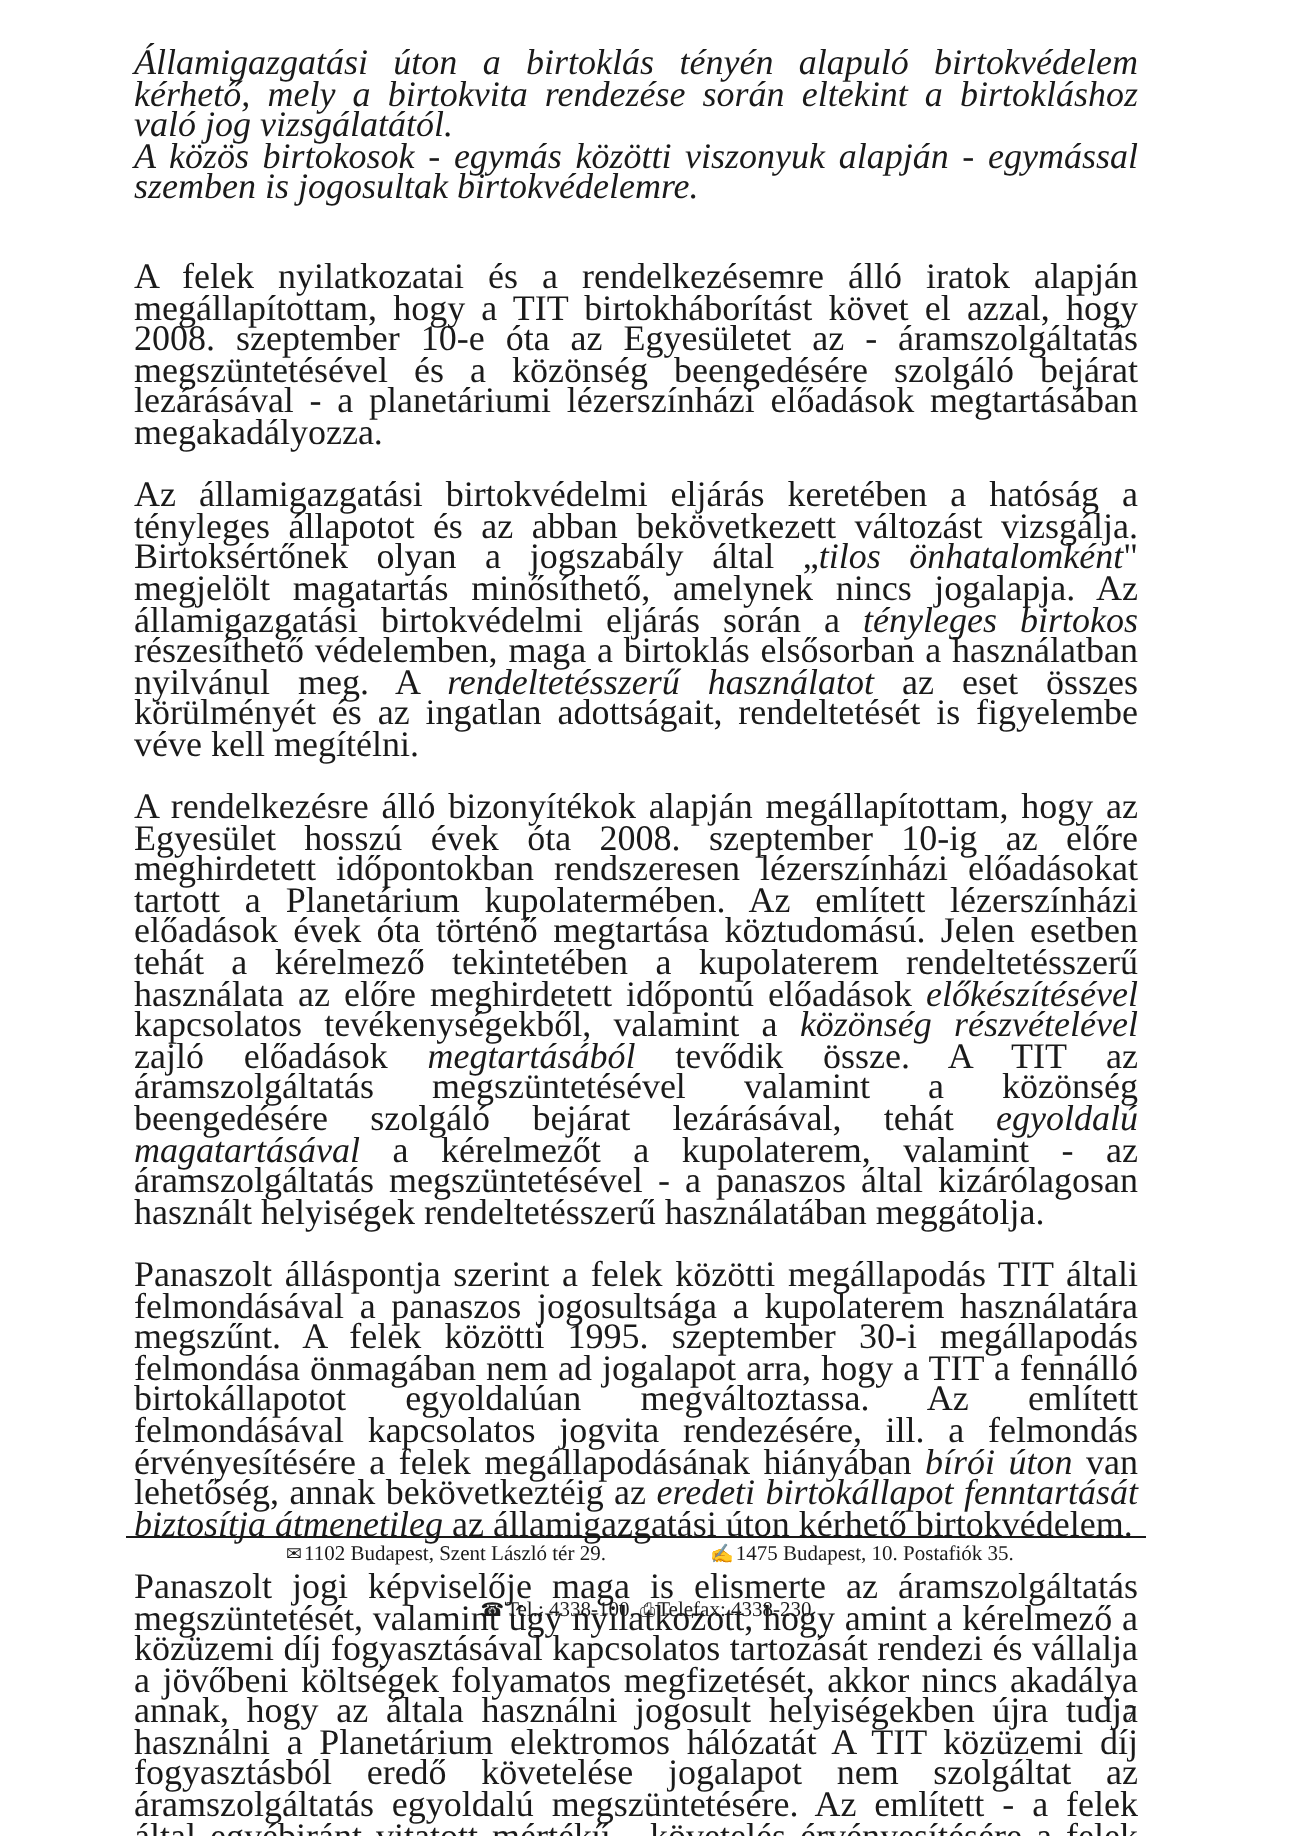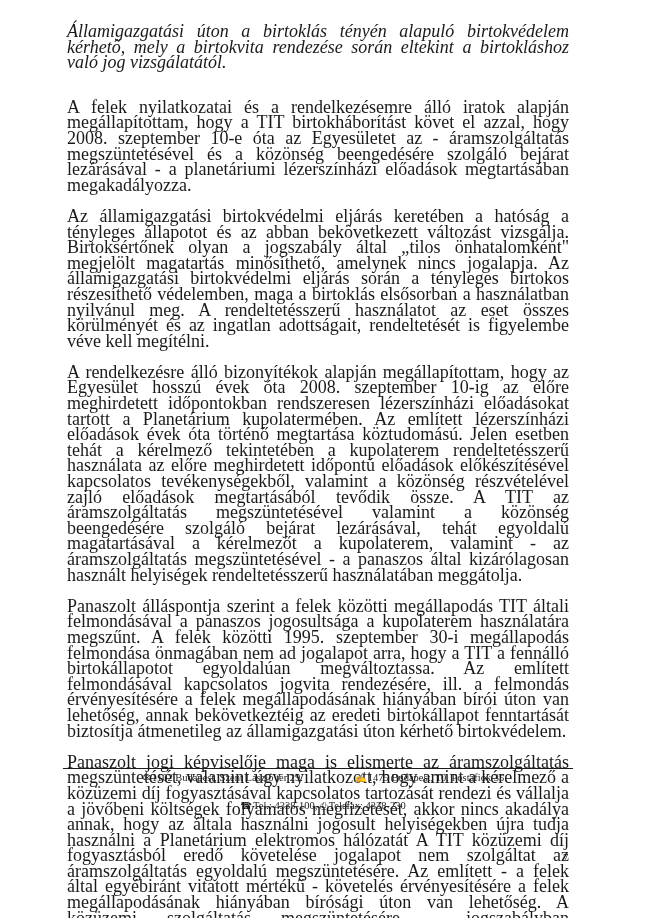--- a/index.html
+++ b/index.html
@@ -7,21 +7,21 @@
   .page {
     position: absolute; left: 67px; top: 24px; width: 502px;
     font-family: "Liberation Serif", "DejaVu Serif", serif;
     font-size: 18px; line-height: 15.6px; color: #1a1a1a;
     text-align: justify;
   }
   .quote { font-style: italic; }
   .quote p { margin: 0; text-align-last: auto; }
   .para { margin: 0 0 15.6px 0; }
   .para.first { margin-top: 29px; }
-  .seg-it { }
+  .seg-it { font-style: italic; }
   .footer {
     position: absolute; left: 63px; top: 768px; width: 510px;
     border-top: 1.3px solid #1a1a1a;
     font-family: "Liberation Serif", "DejaVu Serif", serif;
     font-size: 10.5px; line-height: 13px; color: #1a1a1a; text-align: center;
     padding-top: 2px;
   }
   .footer .row1 { display: flex; justify-content: center; gap: 52px; padding-left: 14px; }
   .footer .row2 { margin-top: 14px; padding-left: 10px; }
   .icon { font-size: 9.5px; margin-right: 1px; }
@@ -29,20 +29,21 @@
     position: absolute; left: 563px; top: 852px;
     font-family: "Liberation Serif", "DejaVu Serif", serif; font-size: 10.5px; color: #1a1a1a;
   }
 </style>
 </head>
 <body>
 
 <div class="page">
   <div class="quote">
     <p>Államigazgatási úton a birtoklás tényén alapuló birtokvédelem kérhető, mely a birtokvita rendezése során eltekint a birtokláshoz való jog vizsgálatától.</p>
+    <p>A közös birtokosok - egymás közötti viszonyuk alapján - egymással szemben is jogosultak birtokvédelemre.</p>
   </div>
 
   <p class="para first"><span>A felek nyilatkozatai és a rendelkezésemre álló iratok alapján megállapítottam, hogy a TIT birtokháborítást követ el azzal, hogy 2008. szeptember 10-e óta az Egyesületet az - áramszolgáltatás megszüntetésével és a közönség beengedésére szolgáló bejárat lezárásával - a planetáriumi lézerszínházi előadások megtartásában megakadályozza.</span></p>
   <p class="para"><span>Az államigazgatási birtokvédelmi eljárás keretében a hatóság a tényleges állapotot és az abban bekövetkezett változást vizsgálja. Birtoksértőnek olyan a jogszabály által „</span><span class="seg-it">tilos önhatalomként</span><span>" megjelölt magatartás minősíthető, amelynek nincs jogalapja. Az államigazgatási birtokvédelmi eljárás során a </span><span class="seg-it">tényleges birtokos</span><span> részesíthető védelemben, maga a birtoklás elsősorban a használatban nyilvánul meg. A </span><span class="seg-it">rendeltetésszerű használatot</span><span> az eset összes körülményét és az ingatlan adottságait, rendeltetését is figyelembe véve kell megítélni.</span></p>
   <p class="para"><span>A rendelkezésre álló bizonyítékok alapján megállapítottam, hogy az Egyesület hosszú évek óta 2008. szeptember 10-ig az előre meghirdetett időpontokban rendszeresen lézerszínházi előadásokat tartott a Planetárium kupolatermében. Az említett lézerszínházi előadások évek óta történő megtartása köztudomású. Jelen esetben tehát a kérelmező tekintetében a kupolaterem rendeltetésszerű használata az előre meghirdetett időpontú előadások </span><span class="seg-it">előkészítésével</span><span> kapcsolatos tevékenységekből, valamint a </span><span class="seg-it">közönség részvételével</span><span> zajló előadások </span><span class="seg-it">megtartásából</span><span> tevődik össze.  A TIT az áramszolgáltatás megszüntetésével valamint a közönség beengedésére szolgáló bejárat lezárásával, tehát </span><span class="seg-it">egyoldalú magatartásával</span><span> a kérelmezőt a kupolaterem, valamint - az áramszolgáltatás megszüntetésével - a panaszos által kizárólagosan használt helyiségek rendeltetésszerű használatában meggátolja.</span></p>
   <p class="para"><span>Panaszolt álláspontja szerint a felek közötti megállapodás TIT általi felmondásával a panaszos jogosultsága a kupolaterem használatára megszűnt. A felek közötti 1995. szeptember 30-i megállapodás felmondása önmagában nem ad jogalapot arra, hogy a TIT a fennálló birtokállapotot egyoldalúan megváltoztassa. Az említett felmondásával kapcsolatos jogvita rendezésére, ill. a felmondás érvényesítésére a felek megállapodásának hiányában </span><span class="seg-it">bírói úton</span><span> van lehetőség, annak bekövetkeztéig az </span><span class="seg-it">eredeti birtokállapot fenntartását biztosítja átmenetileg</span><span> az államigazgatási úton kérhető birtokvédelem.</span></p>
   <p class="para"><span>Panaszolt jogi képviselője maga is elismerte az áramszolgáltatás megszüntetését, valamint úgy nyilatkozott, hogy amint a kérelmező a közüzemi díj fogyasztásával kapcsolatos tartozását rendezi és vállalja a jövőbeni költségek folyamatos megfizetését, akkor nincs akadálya annak, hogy az általa használni jogosult helyiségekben újra tudja használni a Planetárium elektromos hálózatát A TIT közüzemi díj fogyasztásból eredő követelése jogalapot nem szolgáltat az áramszolgáltatás egyoldalú megszüntetésére. Az említett - a felek által egyébiránt vitatott mértékű - követelés érvényesítésére a felek megállapodásának hiányában bírósági úton van lehetőség. A közüzemi szolgáltatás megszüntetésére - jogszabályban meghatározott indokolt esetekben - kizárólag a közüzemi szolgáltató jogosult.</span></p>
 </div>
 
 <div class="footer">

